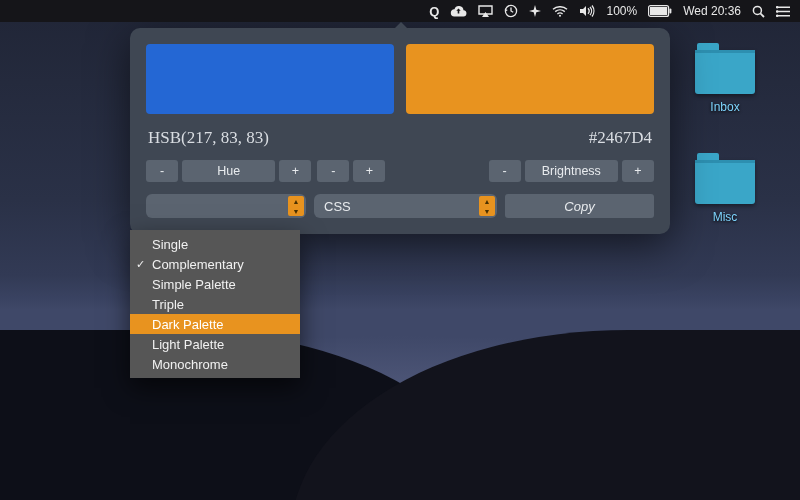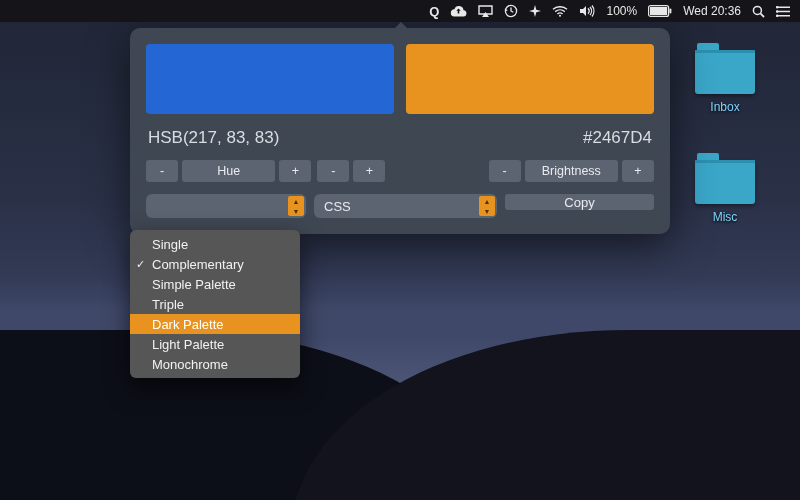--- a/index.html
+++ b/index.html
@@ -42,21 +42,21 @@
     border-bottom:8px solid #3f4753; z-index:49; }
   
   .popover {
     position:absolute; top:28px; left:130px; width:540px;
     background:#3f4753; border-radius:10px; padding:16px 16px 16px 16px;
     box-shadow: 0 12px 40px rgba(0,0,0,0.55);
     z-index:40; color:#e9ecef;
   }
   .swatches { display:flex; gap:12px; }
   .swatch { flex:1; height:70px; border-radius:4px; }
-  .readout { display:flex; justify-content:space-between; margin:14px 2px 12px; font-size:17px; color:#d9dde2; }
+  .readout { display:flex; justify-content:space-between; margin:14px 2px 12px; font-size:17px; color:#d9dde2;font-family:Liberation Serif, serif; }
   .adjusters { display:flex; gap:6px; margin-bottom:12px; }
   .adj-group { flex:1; display:flex; gap:4px; }
   .btn {
     background:#5b6470; color:#e8ebee; border:none; border-radius:3px;
     font-size:12.5px; height:22px; display:flex; align-items:center; justify-content:center;
     cursor:pointer;
   }
   .btn.segment { flex:1; }
   .btn.pm { width:32px; flex:0 0 32px; }
   .row2 { display:flex; gap:8px; }
@@ -64,25 +64,25 @@
     flex:1; height:24px; background:#5b6470; border-radius:6px;
     display:flex; align-items:center; padding:0 24px 0 10px; font-size:13px;
     position:relative; color:#e8ebee;
   }
   .select .stepper {
     position:absolute; right:2px; top:2px; bottom:2px; width:16px;
     background:#e8931f; border-radius:2px;
     display:flex; flex-direction:column;
   }
   .select .stepper div { flex:1; display:flex; align-items:center; justify-content:center; font-size:7px; color:#4a3100; }
-  .row2 .btn.copy { flex:1; height:16px; font-size:13px; }
+  .row2 .btn.copy { flex:1; height:24px; font-size:13px;font-style:italic; }
   
   .dropdown {
     position:absolute; top:230px; left:130px; width:170px;
-    background:#565656; border-radius:6px; padding:4px 0;
+    background:#565656; border-radius:0; padding:4px 0;
     box-shadow: 0 10px 24px rgba(0,0,0,0.6);
     z-index:60; color:#f1f1f1; font-size:13px;
   }
   .dd-item { height:20px; display:flex; align-items:center; padding:0 10px 0 22px; position:relative; }
   .dd-item.highlight { background:#e8931f; color:#fff; }
   .dd-item .check { position:absolute; left:6px; font-size:11px; }
   
   .folder { position:absolute; width:70px; text-align:center; z-index:30; }
   .folder .ficon {
     width:60px; height:44px; margin:0 auto; position:relative;

